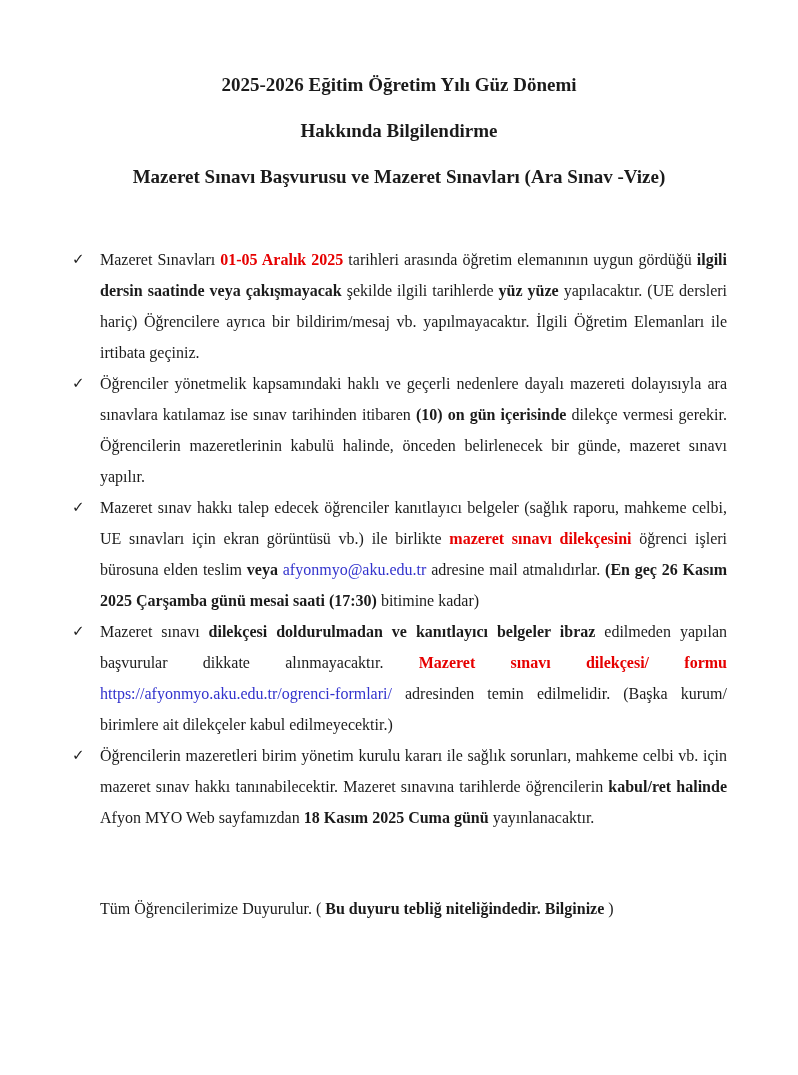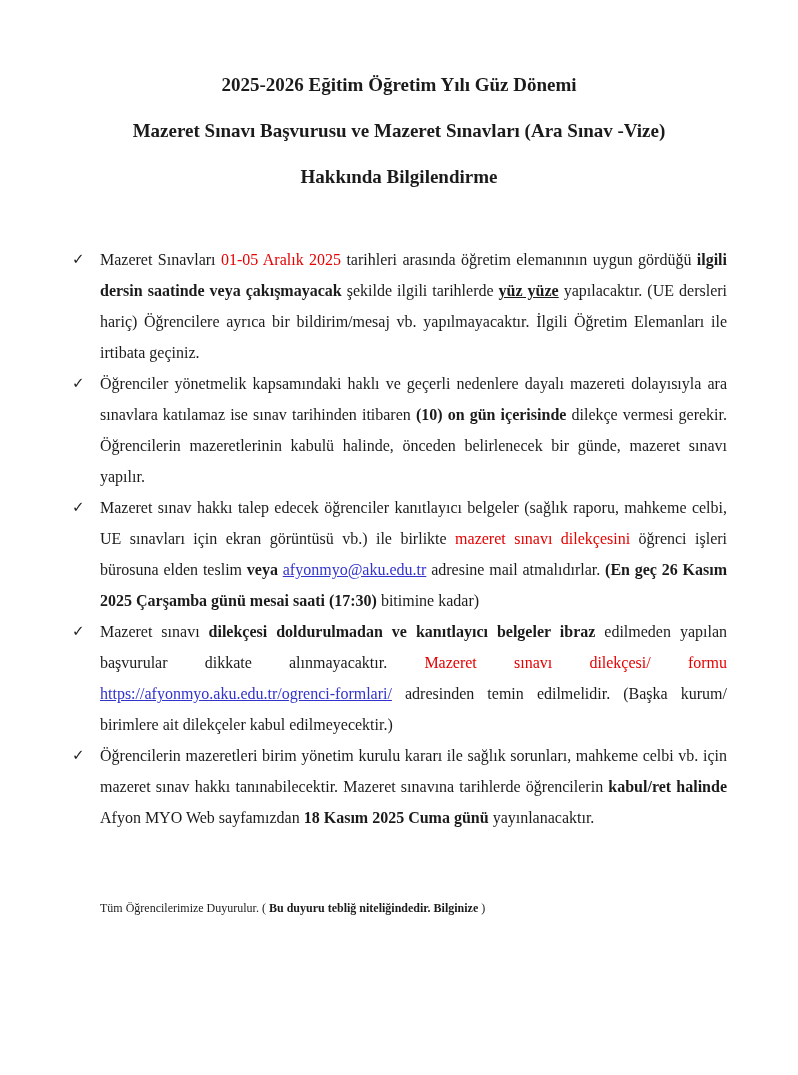--- a/index.html
+++ b/index.html
@@ -46,37 +46,37 @@
     left:-28px;
     top:0;
     font-size:15px;
     font-family:"DejaVu Sans",sans-serif;
     color:#222;
   }
   .footer{
     margin-top:60px;
     padding-left:100px;
     padding-right:40px;
-    font-size:12px;
+    font-size:16px;
     line-height:31px;
   }
   .b{font-weight:bold;}
-  .rb{font-weight:normal;color:var(--red);}
-  .bu{font-weight:bold;text-decoration:underline;}
-  .lnk{color:var(--blue);text-decoration:underline;cursor:pointer;}
+  .rb{font-weight:bold;color:var(--red);}
+  .bu{font-weight:bold;}
+  .lnk{color:var(--blue);cursor:pointer;}
 </style>
 </head>
 <body>
 
 <div class="page">
 
   <div class="title-block">
     <div class="title-line">2025-2026 Eğitim Öğretim Yılı Güz Dönemi</div>
+    <div class="title-line">Hakkında Bilgilendirme</div>
     <div class="title-line">Mazeret Sınavı Başvurusu ve Mazeret Sınavları (Ara Sınav -Vize)</div>
-    <div class="title-line">Hakkında Bilgilendirme</div>
   </div>
 
   <div class="content">
     <p class="bullet">
       <span class="check">✓</span><span><span>Mazeret Sınavları </span><span class="rb">01-05 Aralık 2025</span><span> tarihleri arasında öğretim elemanının uygun gördüğü </span><span class="b">ilgili dersin saatinde veya çakışmayacak</span><span> şekilde ilgili tarihlerde </span><span class="bu">yüz yüze</span><span> yapılacaktır. (UE dersleri hariç) Öğrencilere ayrıca bir bildirim/mesaj vb. yapılmayacaktır. İlgili Öğretim Elemanları ile irtibata geçiniz.</span></span>
     </p>
     <p class="bullet">
       <span class="check">✓</span><span><span>Öğrenciler yönetmelik kapsamındaki haklı ve geçerli nedenlere dayalı mazereti dolayısıyla ara sınavlara katılamaz ise sınav tarihinden itibaren </span><span class="b">(10) on gün içerisinde</span><span> dilekçe vermesi gerekir. Öğrencilerin mazeretlerinin kabulü halinde, önceden belirlenecek bir günde, mazeret sınavı yapılır.</span></span>
     </p>
     <p class="bullet">

